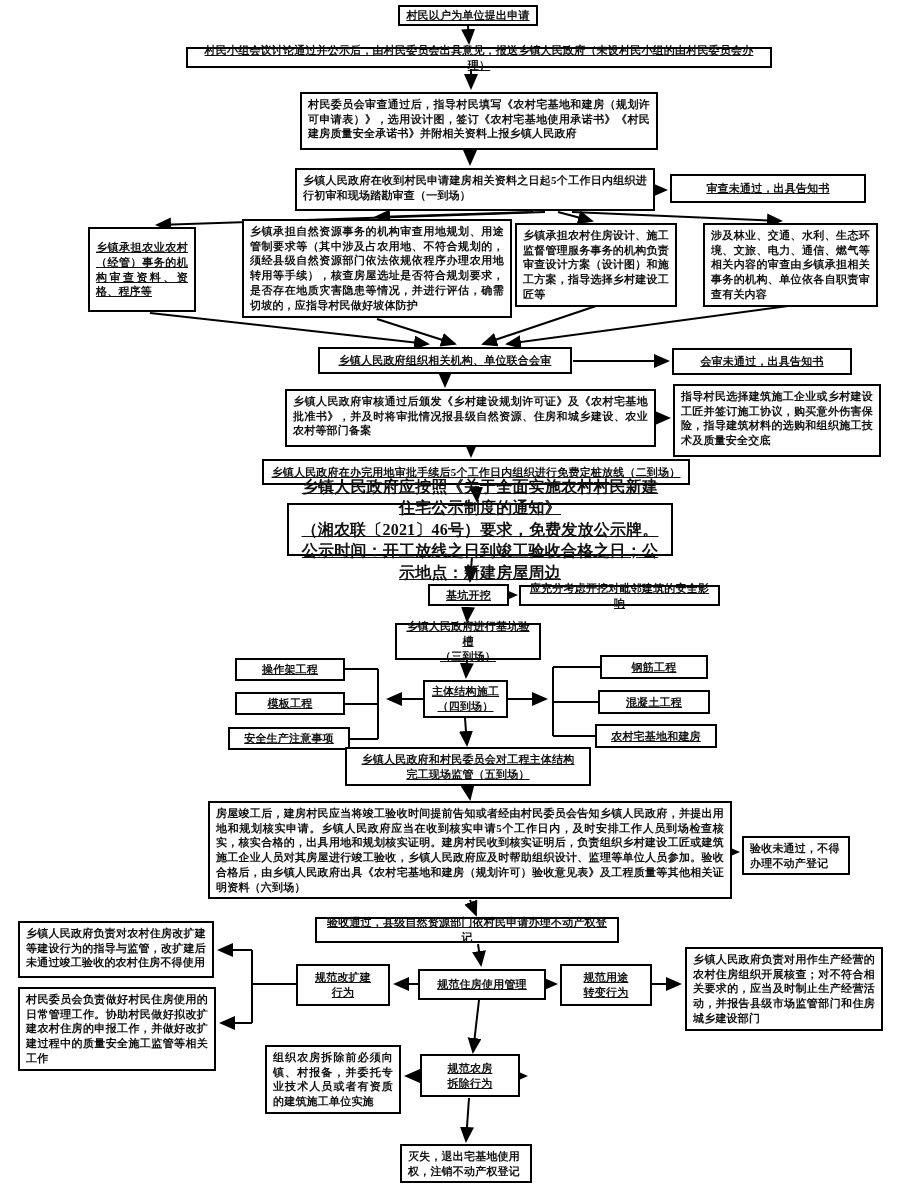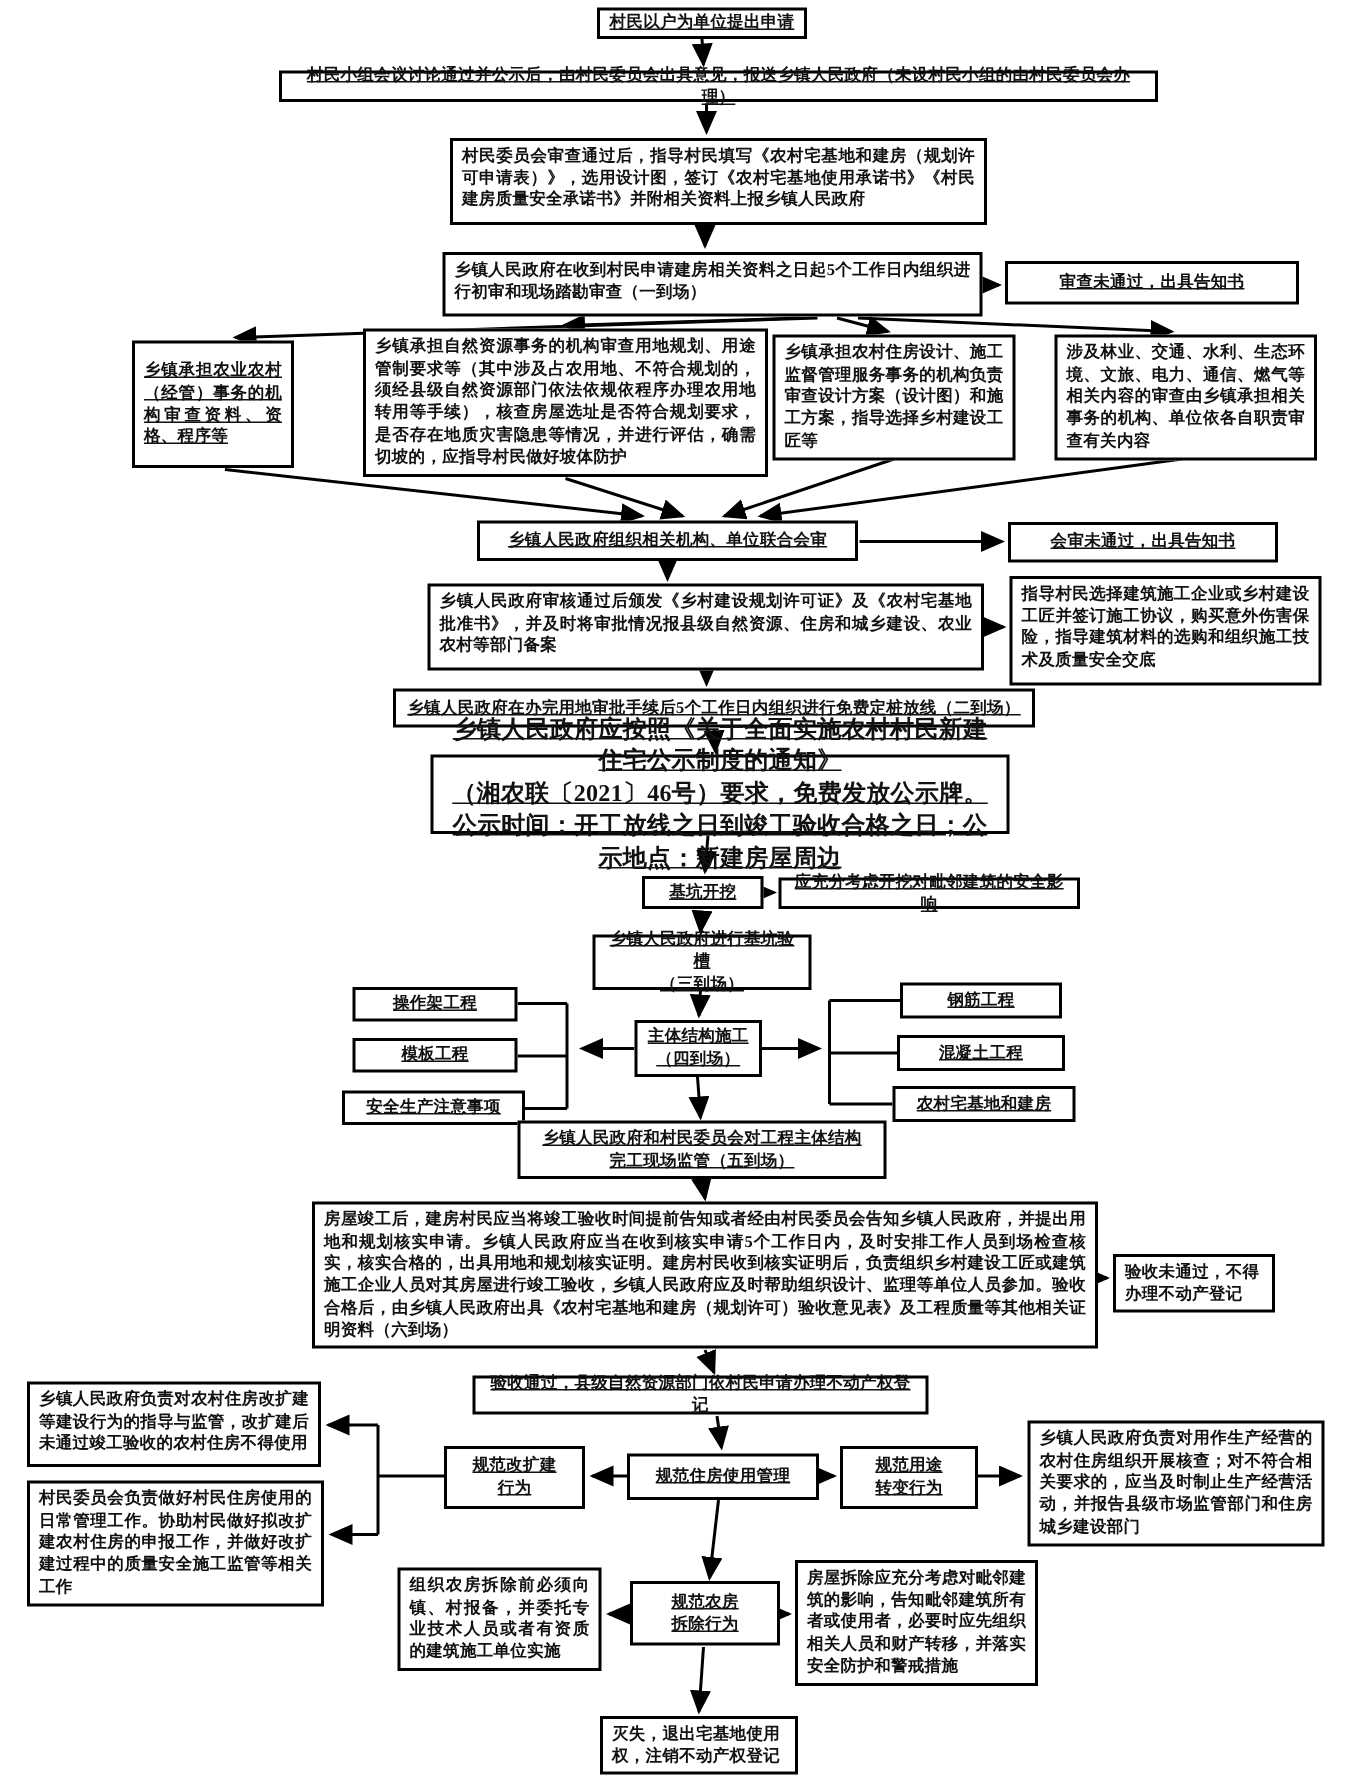--- a/index.html
+++ b/index.html
@@ -163,18 +163,17 @@
 
   <div class="node p" style="left:18px;top:987px;width:198px;min-height:72px">村民委员会负责做好村民住房使用的日常管理工作。协助村民做好拟改扩建农村住房的申报工作，并做好改扩建过程中的质量安全施工监管等相关工作</div>
 
   <div class="node p" style="left:685px;top:947px;width:198px;min-height:82px">乡镇人民政府负责对用作生产经营的农村住房组织开展核查；对不符合相关要求的，应当及时制止生产经营活动，并报告县级市场监管部门和住房城乡建设部门</div>
 
   <div class="node c pre" style="left:420px;top:1054px;width:100px;height:43px">规范农房
 拆除行为</div>
 
   <div class="node p" style="left:265px;top:1045px;width:136px;min-height:60px">组织农房拆除前必须向镇、村报备，并委托专业技术人员或者有资质的建筑施工单位实施</div>
 
-  <div class="node p" style="left:530px;top:1040px;width:162px;min-height:70px">房屋拆除应充分考虑对毗邻建筑的影响，告知毗邻建筑所有者或使用者，必要时应先组织相关人员和财产转移，并落实安全防护和警戒措施</div>
 
   <div class="node pre" style="left:400px;top:1144px;width:132px;min-height:35px">灭失，退出宅基地使用
 权，注销不动产权登记</div>
 
 </div>
 
 </body></html>

